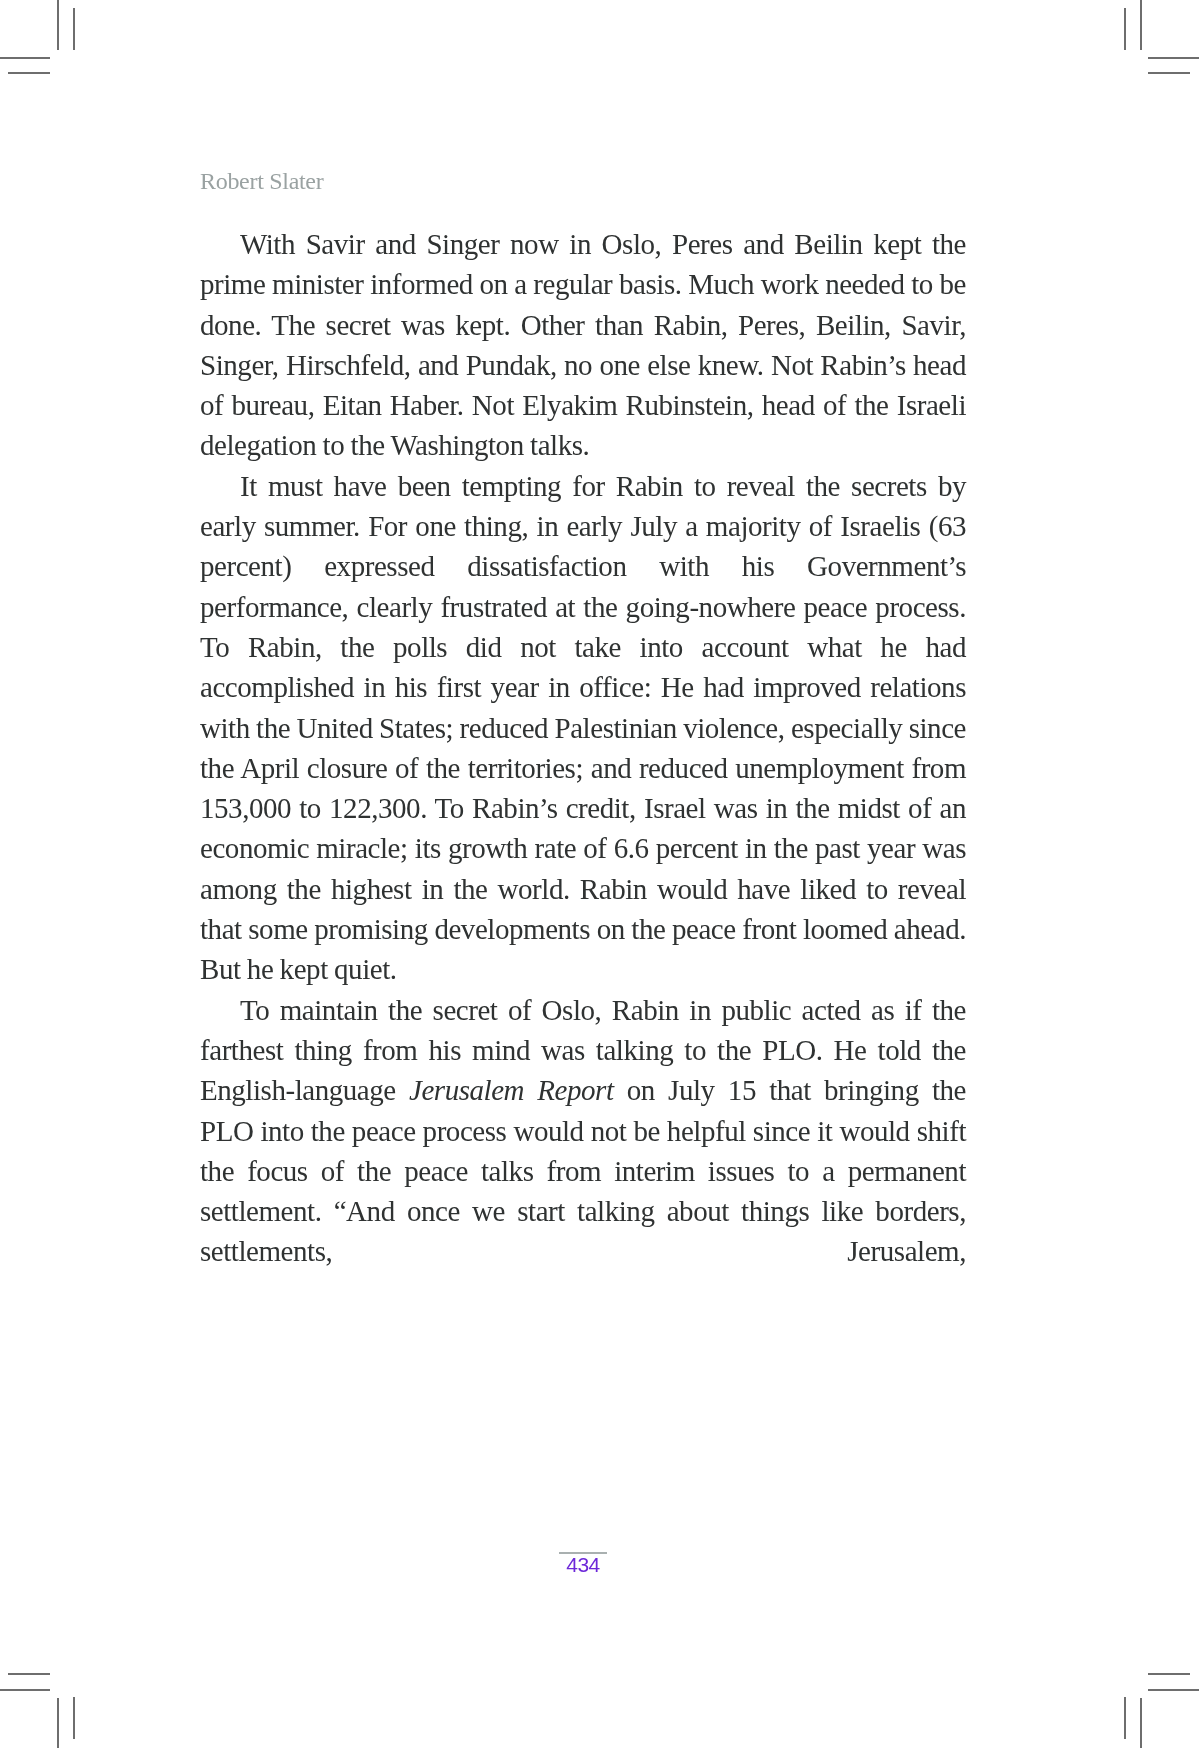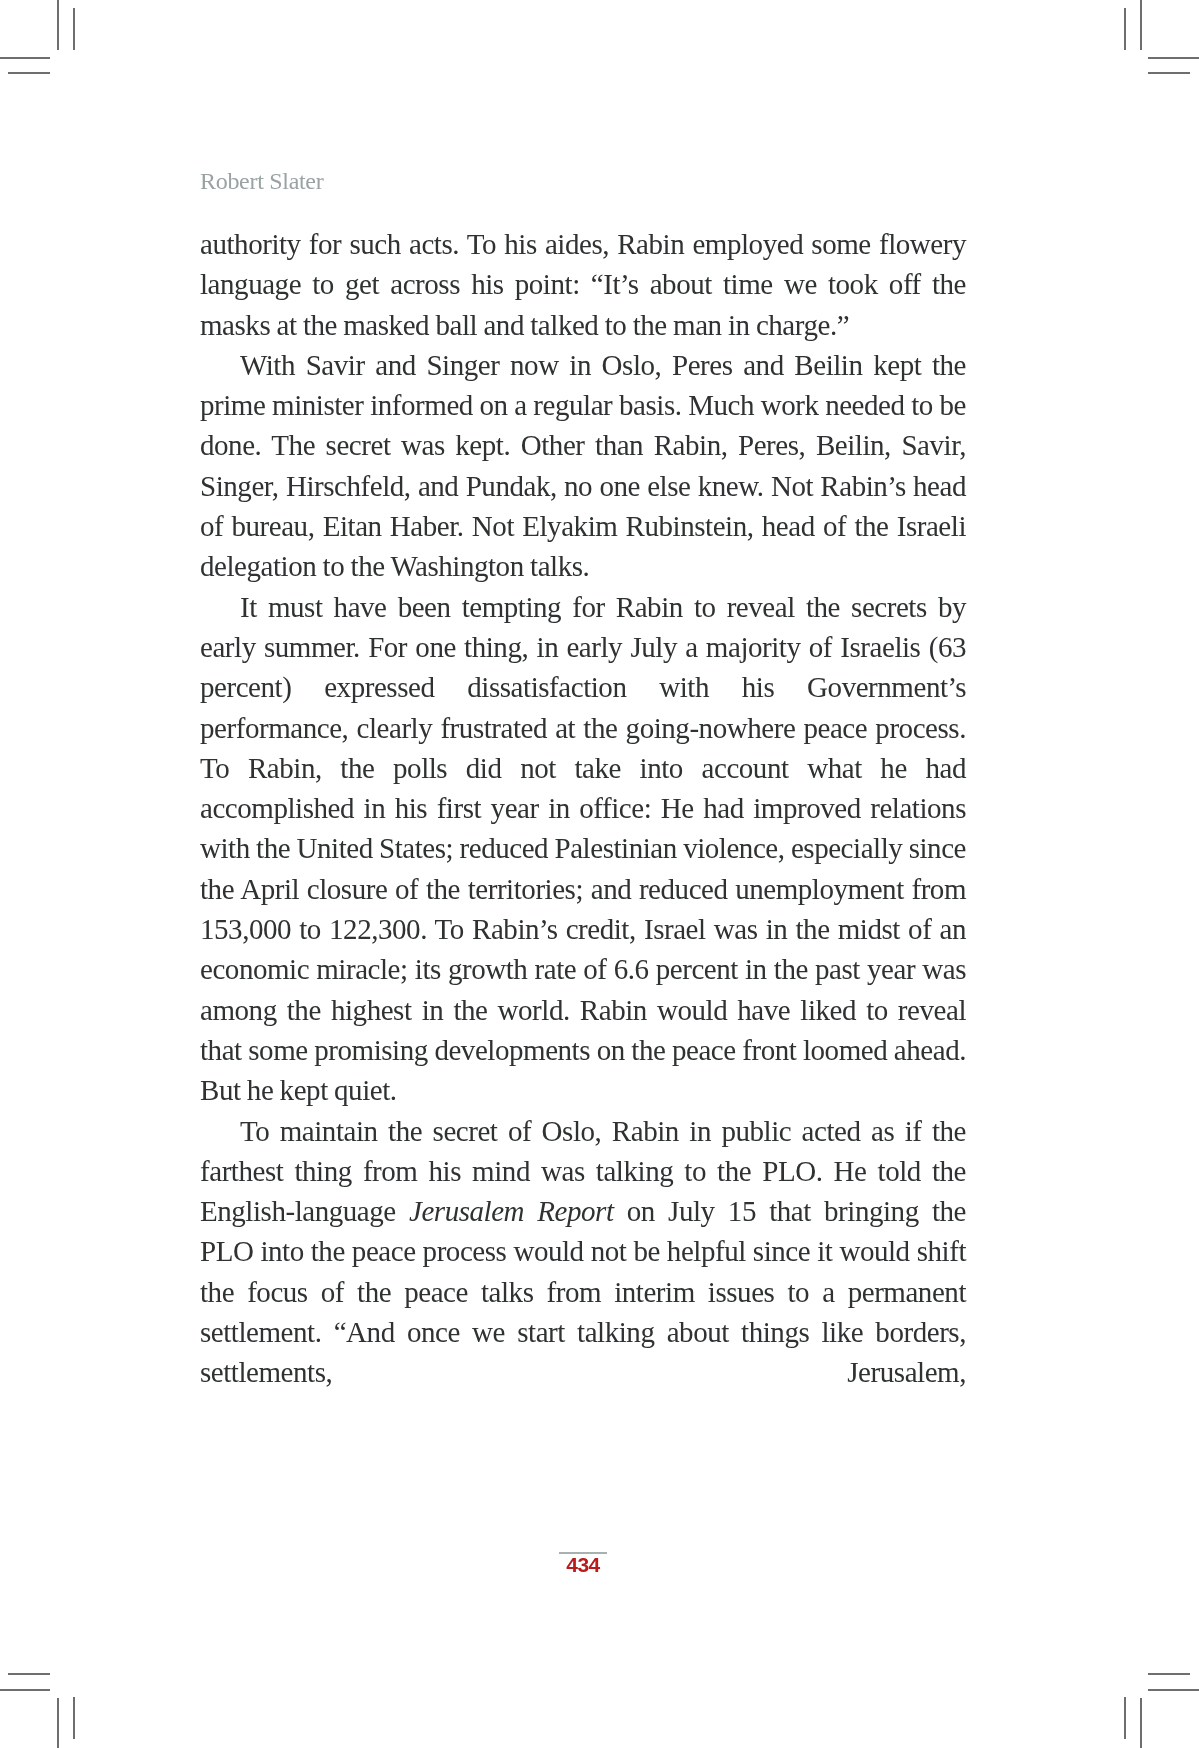--- a/index.html
+++ b/index.html
@@ -70,23 +70,22 @@
     .folio {
       position: absolute;
       left: 559px;
       top: 1552px;
       width: 48px;
       border-top: 2px solid #a9b0b0;
       text-align: center;
       font-family: "Liberation Sans", sans-serif;
       font-size: 21px;
       line-height: 22px;
-      color: #b91c1c;
+      color: #6d28d9;
       letter-spacing: -0.5px;
-      font-weight: bold;
     }
   </style>
 </head>
 <body>
 
 <div class="page">
 
   <div class="mark v" style="left:57px; top:0; height:50px;"></div>
   <div class="mark v" style="left:73px; top:8px; height:42px;"></div>
   <div class="mark h" style="left:0; top:57px; width:50px;"></div>
@@ -103,21 +102,20 @@
   <div class="mark v" style="left:73px; top:1697px; height:42px;"></div>
 
   <div class="mark h" style="left:1148px; top:1673px; width:42px;"></div>
   <div class="mark h" style="left:1148px; top:1689px; width:51px;"></div>
   <div class="mark v" style="left:1124px; top:1697px; height:42px;"></div>
   <div class="mark v" style="left:1140px; top:1698px; height:50px;"></div>
 
   <div class="running-head">Robert Slater</div>
 
   <div class="body-text">
-    <p>authority for such acts. To his aides, Rabin employed some flowery language to get across his point: “It’s about time we took off the masks at the masked ball and talked to the man in charge.”</p>
     <p class="indent">With Savir and Singer now in Oslo, Peres and Beilin kept the prime minister informed on a regular basis. Much work needed to be done. The secret was kept. Other than Rabin, Peres, Beilin, Savir, Singer, Hirschfeld, and Pundak, no one else knew. Not Rabin’s head of bureau, Eitan Haber. Not Elyakim Rubinstein, head of the Israeli delegation to the Washington talks.</p>
     <p class="indent">It must have been tempting for Rabin to reveal the secrets by early summer. For one thing, in early July a majority of Israelis (63 percent) expressed dissatisfaction with his Government’s performance, clearly frustrated at the going-nowhere peace process. To Rabin, the polls did not take into account what he had accomplished in his first year in office: He had improved relations with the United States; reduced Palestinian violence, especially since the April closure of the territories; and reduced unemployment from 153,000 to 122,300. To Rabin’s credit, Israel was in the midst of an economic miracle; its growth rate of 6.6 percent in the past year was among the highest in the world. Rabin would have liked to reveal that some promising developments on the peace front loomed ahead. But he kept quiet.</p>
     <p class="indent last-justified"><span>To maintain the secret of Oslo, Rabin in public acted as if the farthest thing from his mind was talking to the PLO. He told the English-language </span><em>Jerusalem Report</em><span> on July 15 that bringing the PLO into the peace process would not be helpful since it would shift the focus of the peace talks from interim issues to a permanent settlement. “And once we start talking about things like borders, settlements, Jerusalem,</span></p>
   </div>
 
   <div class="folio">434</div>
 
 </div>
 
 </body></html>

